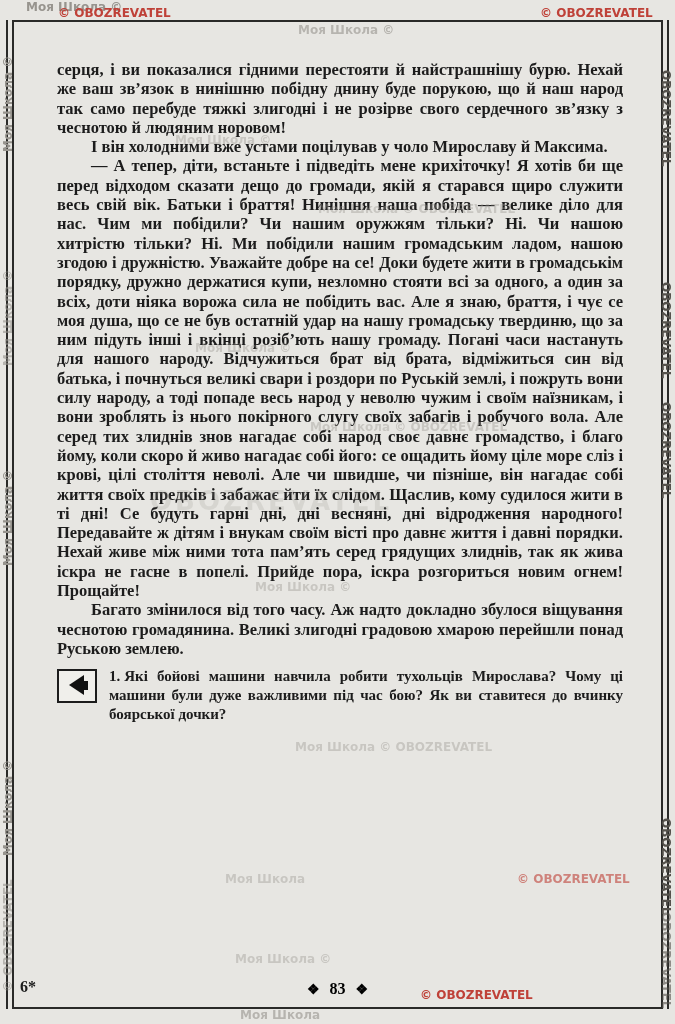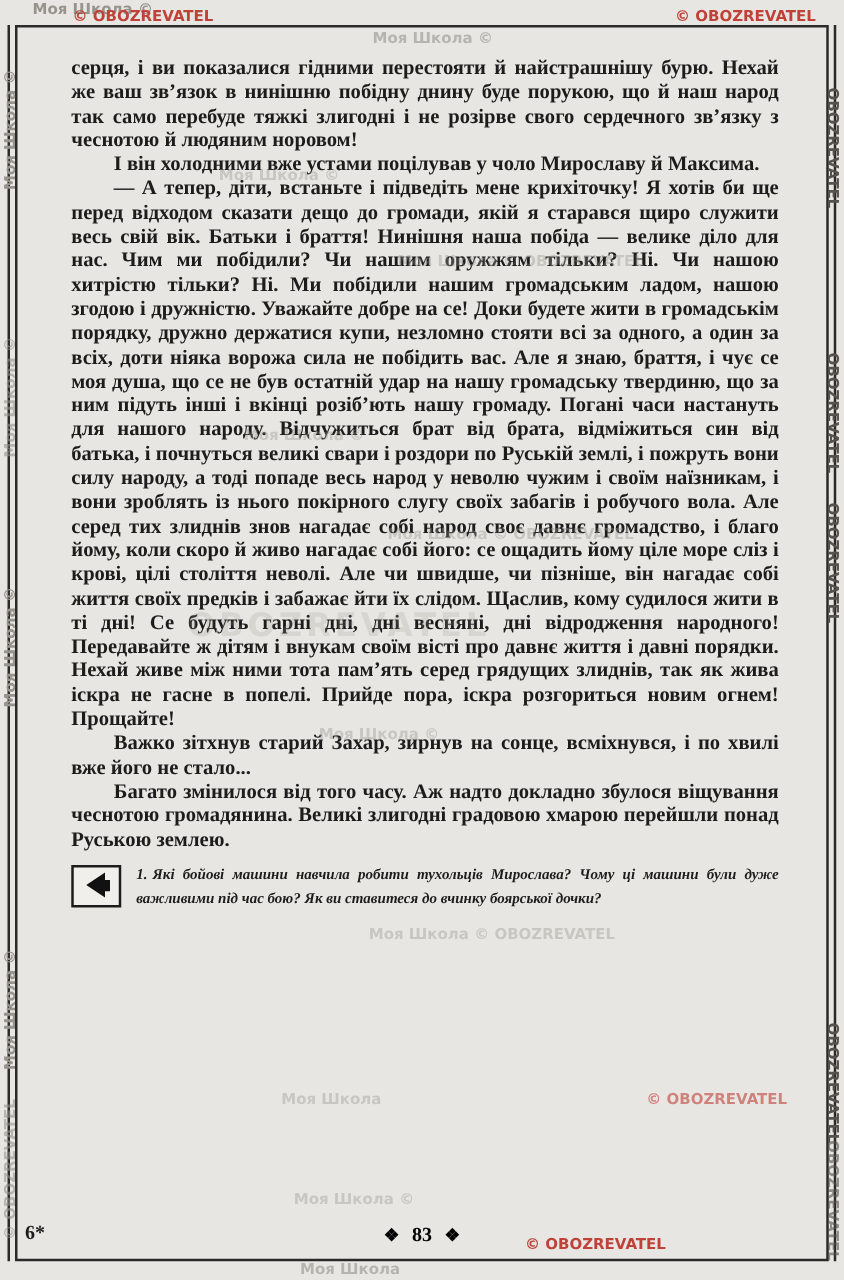--- a/index.html
+++ b/index.html
@@ -21,40 +21,40 @@
   
   .content{
     position:absolute;left:57px;right:52px;top:44px;
     color:#1c1c1c;
     font-family:"Liberation Serif","DejaVu Serif",serif;
     font-weight:bold;
     font-size:16.5px;line-height:19.3px;
     text-align:justify;
   }
   .content p{margin:0;text-indent:34px;}
-  .content p.noindent{text-indent:0;}
+  .content p.noindent{text-indent:0;margin-top:16px;}
 
   
   .question{
     display:flex;align-items:flex-start;gap:12px;margin-top:9px;
   }
   .q-icon{
     flex:0 0 auto;width:36px;height:30px;margin-top:2px;
     border:2px solid #1c1c1c;background:#f0efeb;position:relative;
   }
   .q-icon .spk-box{
     position:absolute;right:7px;top:10px;width:6px;height:9px;background:#111;
   }
   .q-icon .spk-cone{
     position:absolute;right:11px;top:4px;width:0;height:0;
     border-top:10px solid transparent;border-bottom:10px solid transparent;
     border-right:15px solid #111;
   }
   .q-text{
-    font-size:12px;line-height:19px;text-align:justify;font-style:italic;
+    font-size:15px;line-height:19px;text-align:justify;
   }
   .q-num{margin-right:4px;}
 
   
   .footer-sig{
     position:absolute;left:20px;bottom:28px;
     font-family:"Liberation Serif","DejaVu Serif",serif;
     font-weight:bold;font-size:16px;color:#1c1c1c;
   }
   .footer-page{
@@ -82,21 +82,20 @@
 <body>
 
 <div class="edge-line left"></div>
 <div class="edge-line right"></div>
 <div class="page-frame"></div>
 
 <div class="content">
   <p class="noindent">серця, і ви показалися гідними перестояти й найстрашнішу бурю. Нехай же ваш зв’язок в нинішню побідну днину буде порукою, що й наш народ так само перебуде тяжкі злигодні і не розірве свого сердечного зв’язку з чеснотою й людяним норовом!</p>
   <p>І він холодними вже устами поцілував у чоло Мирославу й Максима.</p>
   <p>— А тепер, діти, встаньте і підведіть мене крихіточку! Я хотів би ще перед відходом сказати дещо до громади, якій я старався щиро служити весь свій вік. Батьки і браття! Нинішня наша побіда — велике діло для нас. Чим ми побідили? Чи нашим оружжям тільки? Ні. Чи нашою хитрістю тільки? Ні. Ми побідили нашим громадським ладом, нашою згодою і дружністю. Уважайте добре на се! Доки будете жити в громадськім порядку, дружно держатися купи, незломно стояти всі за одного, а один за всіх, доти ніяка ворожа сила не побідить вас. Але я знаю, браття, і чує се моя душа, що се не був остатній удар на нашу громадську твердиню, що за ним підуть інші і вкінці розіб’ють нашу громаду. Погані часи настануть для нашого народу. Відчужиться брат від брата, відміжиться син від батька, і почнуться великі свари і роздори по Руській землі, і пожруть вони силу народу, а тоді попаде весь народ у неволю чужим і своїм наїзникам, і вони зроблять із нього покірного слугу своїх забагів і робучого вола. Але серед тих злиднів знов нагадає собі народ своє давнє громадство, і благо йому, коли скоро й живо нагадає собі його: се ощадить йому ціле море сліз і крові, цілі століття неволі. Але чи швидше, чи пізніше, він нагадає собі життя своїх предків і забажає йти їх слідом. Щаслив, кому судилося жити в ті дні! Се будуть гарні дні, дні весняні, дні відродження народного! Передавайте ж дітям і внукам своїм вісті про давнє життя і давні порядки. Нехай живе між ними тота пам’ять серед грядущих злиднів, так як жива іскра не гасне в попелі. Прийде пора, іскра розгориться новим огнем! Прощайте!</p>
-  <p>Важко зітхнув старий Захар, зирнув на сонце, всміхнувся, і по хвилі вже його не стало...</p>
   <p>Багато змінилося від того часу. Аж надто докладно збулося віщування чеснотою громадянина. Великі злигодні градовою хмарою перейшли понад Руською землею.</p>
 
   <div class="question">
     <div class="q-icon">
       <div class="spk-cone"></div>
       <div class="spk-box"></div>
     </div>
     <div class="q-text">
       <span class="q-num">1.</span><span>Які бойові машини навчила робити тухольців Мирослава? Чому ці машини були дуже важливими під час бою? Як ви ставитеся до вчинку боярської дочки?</span>
     </div>

